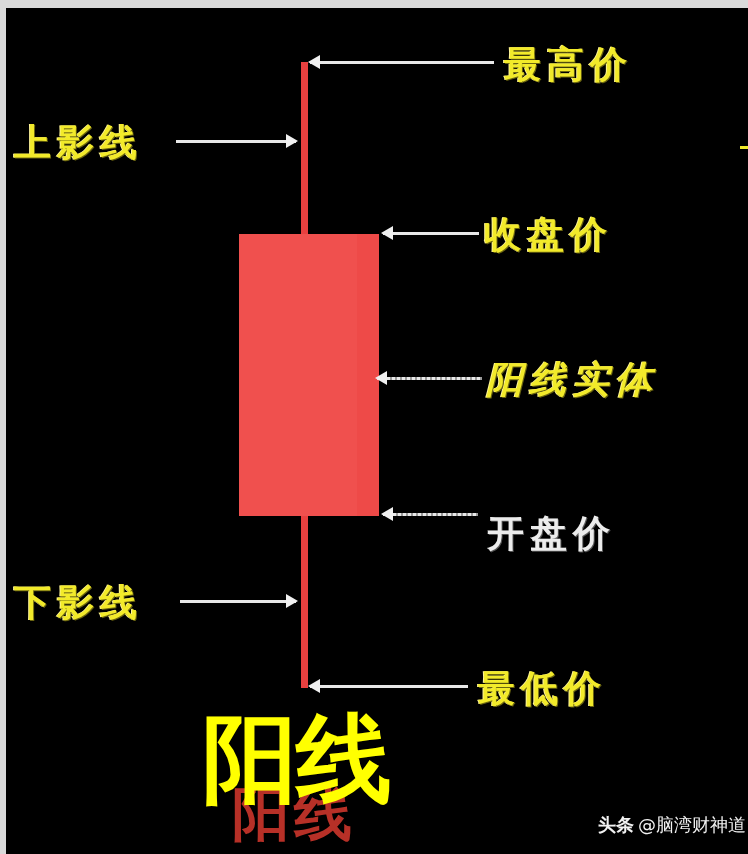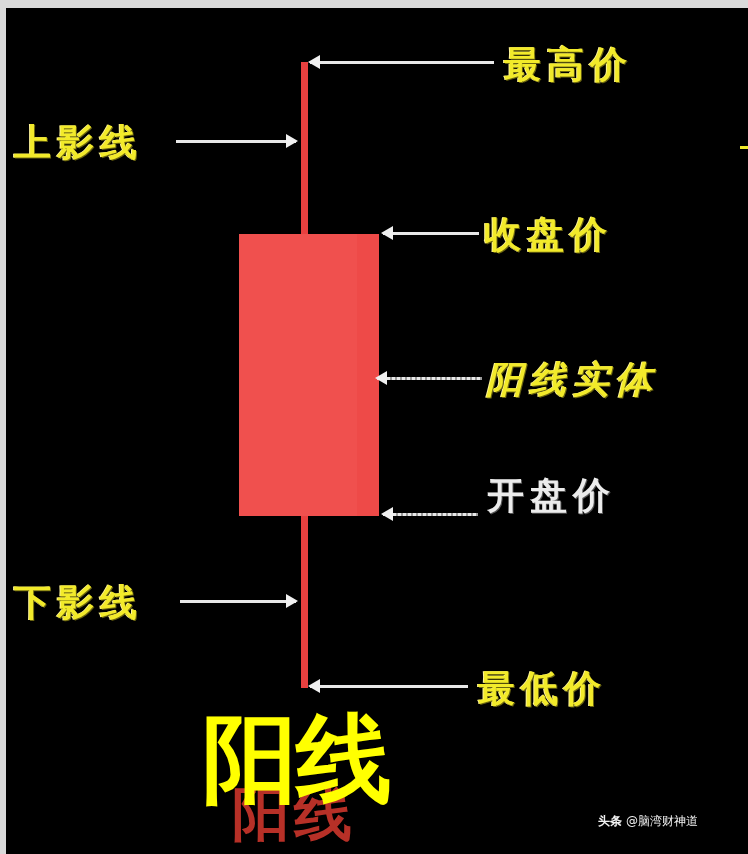--- a/index.html
+++ b/index.html
@@ -44,21 +44,21 @@
     font-size: 96px; color: #ffff00; letter-spacing: -2px;
   }
   .reflection {
     position: absolute; left: 232px; top: 776px;
     font-family: "DejaVu Sans", sans-serif; font-weight: bold;
     font-size: 58px; color: #d8392e; opacity: 0.85;
     letter-spacing: 4px;
   }
   .watermark {
     position: absolute; left: 598px; top: 813px;
-    font-family: "DejaVu Sans", sans-serif; font-size: 12px; color: #f2f2f2;
+    font-family: "DejaVu Sans", sans-serif; font-size: 18px; color: #f2f2f2;
   }
   .watermark b { font-weight: bold; margin-right: 4px; }
   .edge-tick { position: absolute; left: 740px; top: 146px; width: 8px; height: 3px; background: #f2ea2a; }
 </style>
 </head>
 <body>
 
 <div class="frame"></div>
 
 <div class="wick" style="left:301px; top:62px; height:172px;"></div>
@@ -71,21 +71,21 @@
 <div class="arrow head-left" style="left:383px; top:232px; width:96px;"></div>
 <div class="arrow dotted head-left" style="left:377px; top:377px; width:105px;"></div>
 <div class="arrow dotted head-left" style="left:383px; top:513px; width:95px;"></div>
 <div class="arrow head-right" style="left:180px; top:600px; width:116px;"></div>
 <div class="arrow head-left" style="left:310px; top:685px; width:158px;"></div>
 
 <div class="label" style="left:496px; top:40px;margin-left:8px;">最高价</div>
 <div class="label" style="left:14px; top:118px;">上影线</div>
 <div class="label" style="left:484px; top:210px;">收盘价</div>
 <div class="label" style="left:486px; top:355px;font-style:italic;">阳线实体</div>
-<div class="label white" style="left:487px; top:471px;">开盘价</div>
+<div class="label white" style="left:487px; top:509px;">开盘价</div>
 <div class="label" style="left:14px; top:578px;text-align:center;">下影线</div>
 <div class="label" style="left:471px; top:664px;margin-left:7px;">最低价</div>
 
 <div class="edge-tick"></div>
 
 <div class="reflection">阳线</div>
 <div class="title">阳线</div>
 
 <div class="watermark">
   <b>头条</b><span>@脑湾财神道</span>

